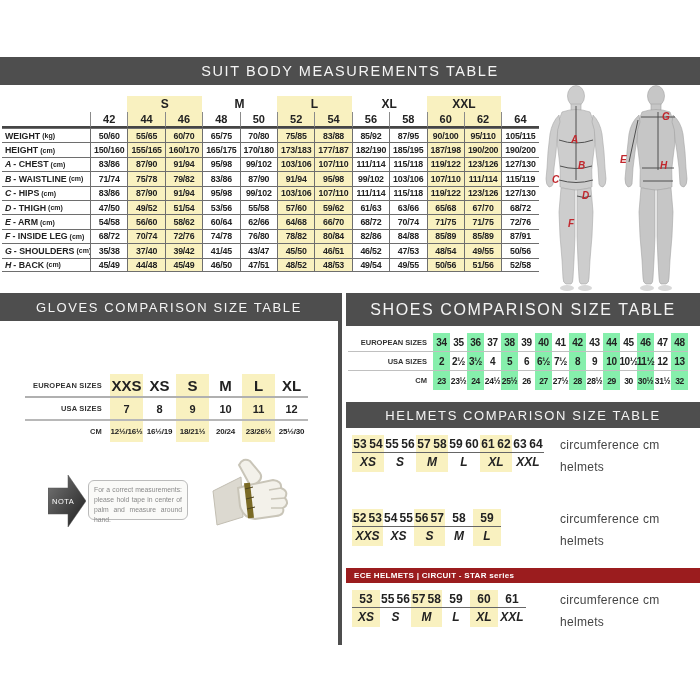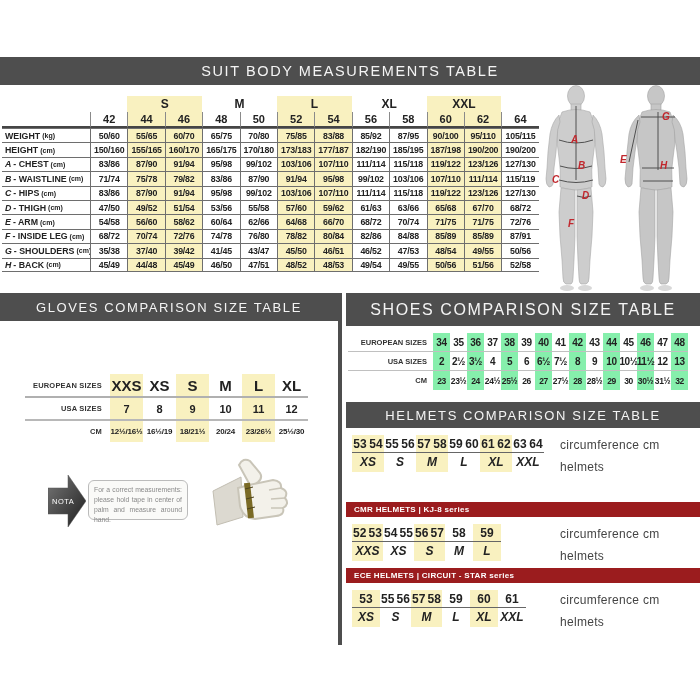--- a/index.html
+++ b/index.html
@@ -457,21 +457,20 @@
               </div>
               <div class="hsize">XXL</div>
             </div>
             <div class="hline" style="width: 192px;"></div>
           </div>
           <div class="hlab hlab1">circumference cm</div>
           <div class="hlab hlab2">helmets</div>
         </div>
       </div>
       <div class="hsec hsec1">
-        <div class="hbanner">CMR HELMETS | KJ-8 series</div>
         <div class="hcontent">
           <div class="hgroups">
             <div class="hgroup hl" style="width: 31px;">
               <div class="hnums">
                 <span>52</span>
                 <span>53</span>
               </div>
               <div class="hsize">XXS</div>
             </div>
             <div class="hgroup" style="width: 31px;">

